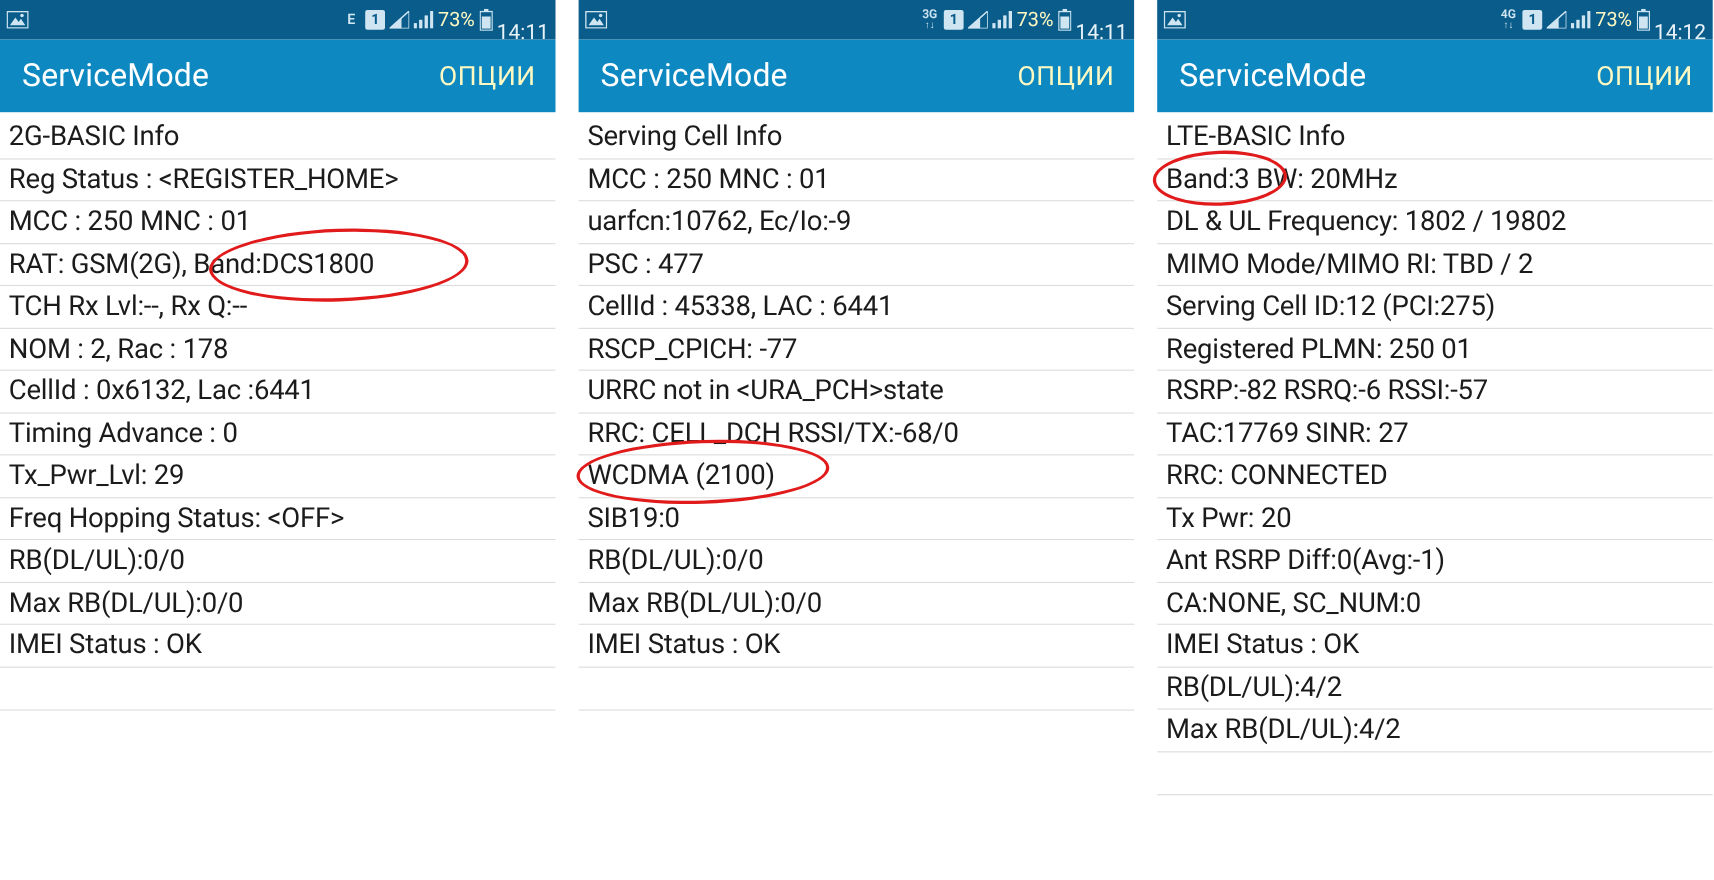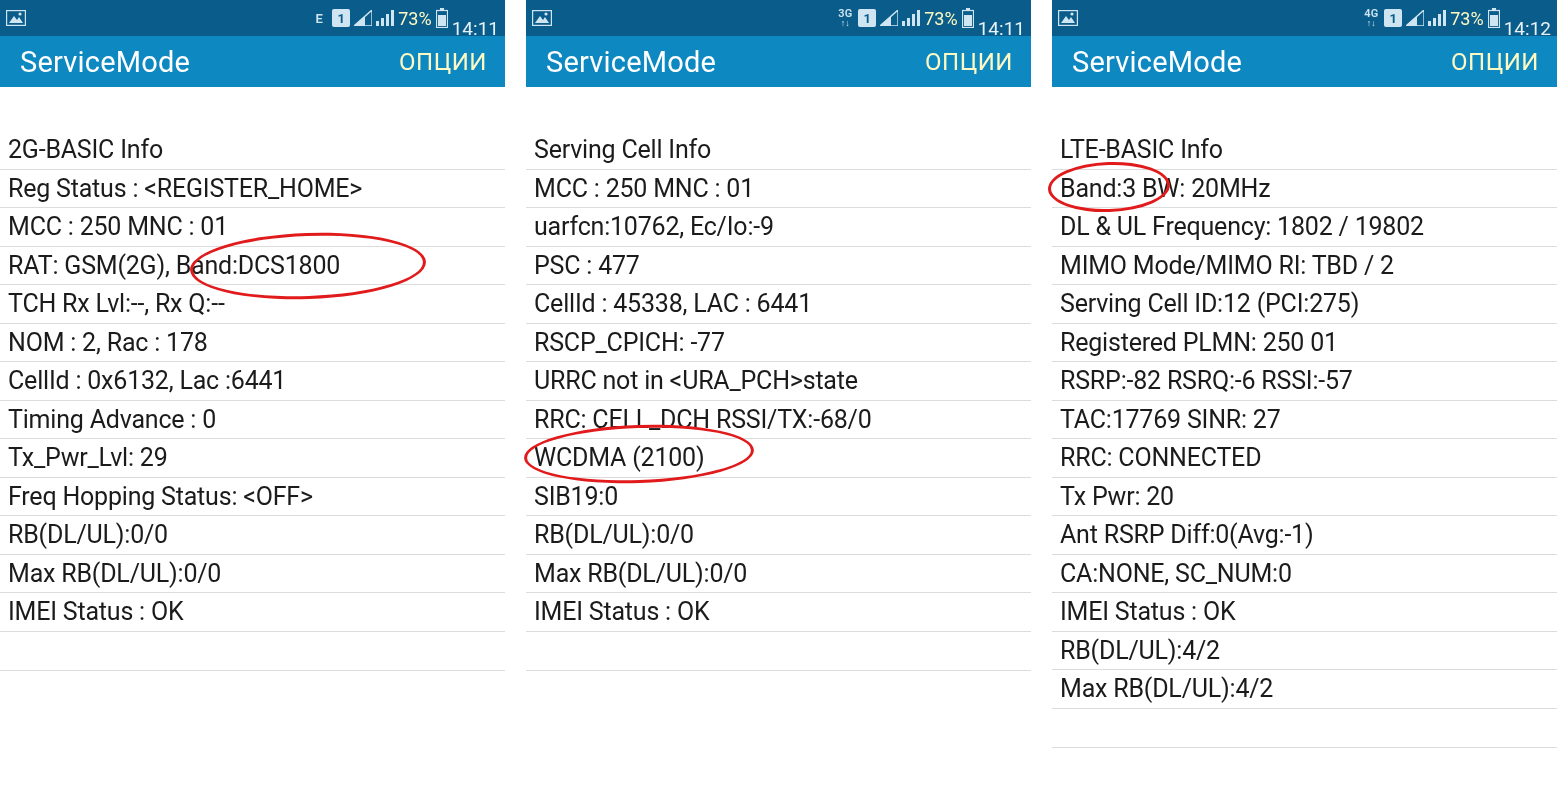--- a/index.html
+++ b/index.html
@@ -80,21 +80,21 @@
     font-weight: 400;
   }
   .clock {
     font-size: 19px;
     color: #e8f3f9;
     font-weight: 400;
     margin-top: 20px;
   }
   
   .actionbar {
-    height: 51px;
+    height: 66px;
     background: #0d88c1;
     color: #ffffff;
     display: flex;
     align-items: center;
     justify-content: space-between;
     padding: 0 18px 0 20px;
     box-sizing: border-box;
   }
   .ab-title {
     font-size: 29px;
@@ -104,21 +104,20 @@
   }
   .ab-options {
     font-size: 24px;
     font-weight: 400;
     color: #fef9c3;
     letter-spacing: 0.5px;
   }
   
   .list {
     padding: 4px 0 0 0;
-    margin-top: 40px;
   }
   .row {
     font-size: 25px;
     color: #1b1b1b;
     line-height: 1.18;
     padding: 4px 8px 4px 8px;
     border-bottom: 1px solid #dcdcdc;
     white-space: nowrap;
     letter-spacing: -0.2px;
     position: relative;

